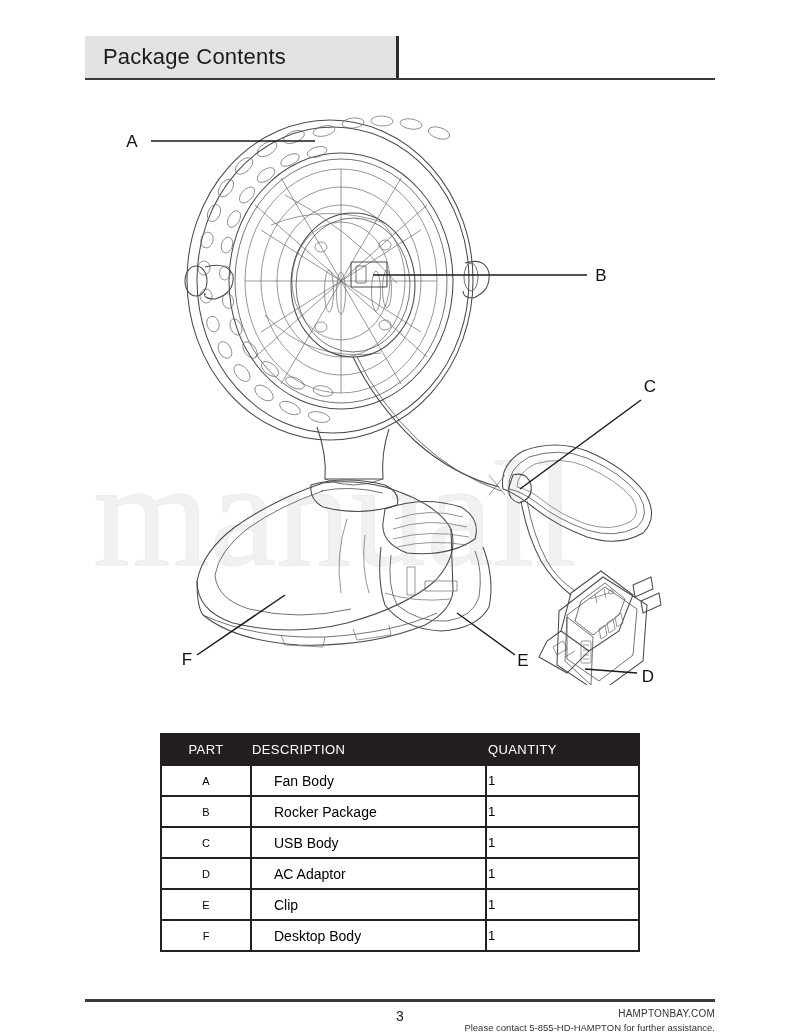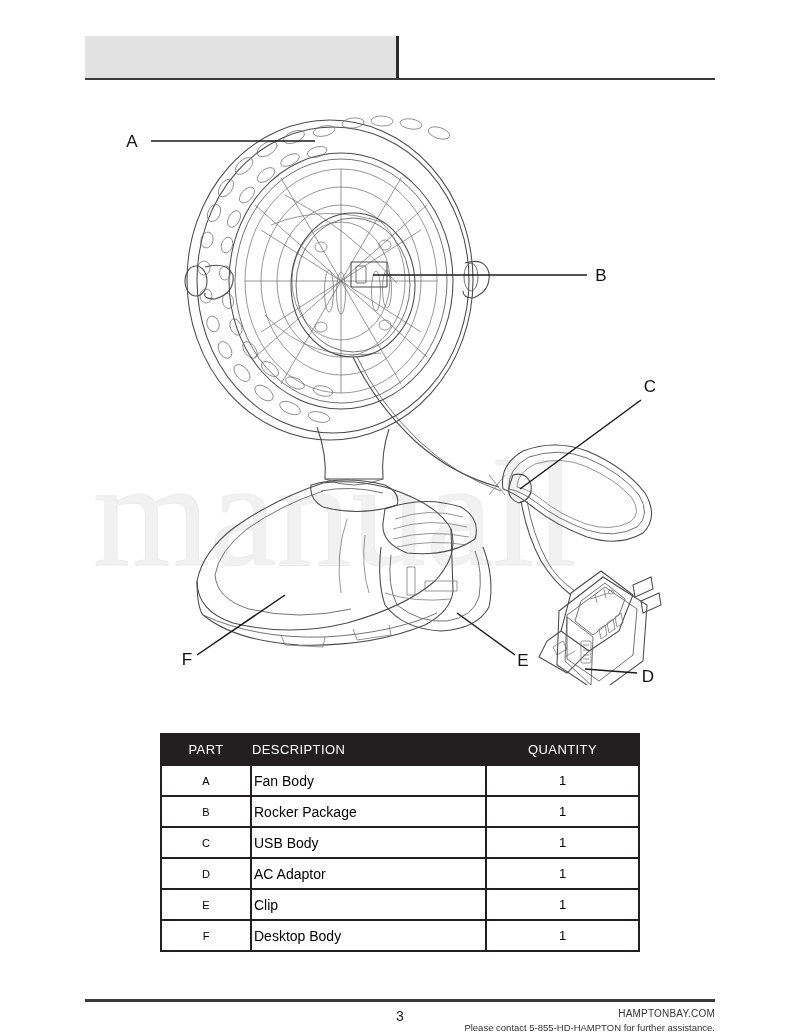--- a/index.html
+++ b/index.html
@@ -104,22 +104,22 @@
   #parts-table thead th {
     background: #231f20;
     color: #ffffff;
     font-size: 13px;
     font-weight: normal;
     letter-spacing: 0.4px;
     border-color: #231f20;
   }
   #parts-table tbody td { background: #ffffff; }
   .col-part  { width: 90px;  text-align: center; font-size: 11px; }
-  .col-desc  { width: 235px; text-align: left;   font-size: 14px; padding-left: 2px; }
-  .col-qty   { width: 153px; text-align: center; font-size: 13px; }
+  .col-desc  { width: 235px; text-align: left;   font-size: 14px; padding-left: 22px; }
+  .col-qty   { width: 153px; text-align: left; font-size: 13px; }
   thead .col-part { font-size: 13px; }
   thead .col-desc { text-align: left; padding-left: 0; font-size: 14px; }
 
   
   #footer-rule {
     position: absolute;
     left: 85px;
     top: 999px;
     width: 630px;
     height: 3px;
@@ -150,20 +150,21 @@
     color: #333;
     white-space: nowrap;
   }
 </style>
 </head>
 <body>
 
 <div id="header-band">
   <div id="header-title-box"></div>
   <div id="header-divider"></div>
+  <div id="header-title">Package Contents</div>
   <div id="header-rule"></div>
 </div>
 
 <div id="illustration">
 <svg width="630" height="590" viewBox="0 0 630 590" xmlns="http://www.w3.org/2000/svg">
 
   <g>
     <text class="wm" x="8" y="470">manuall</text>
   </g>
 

